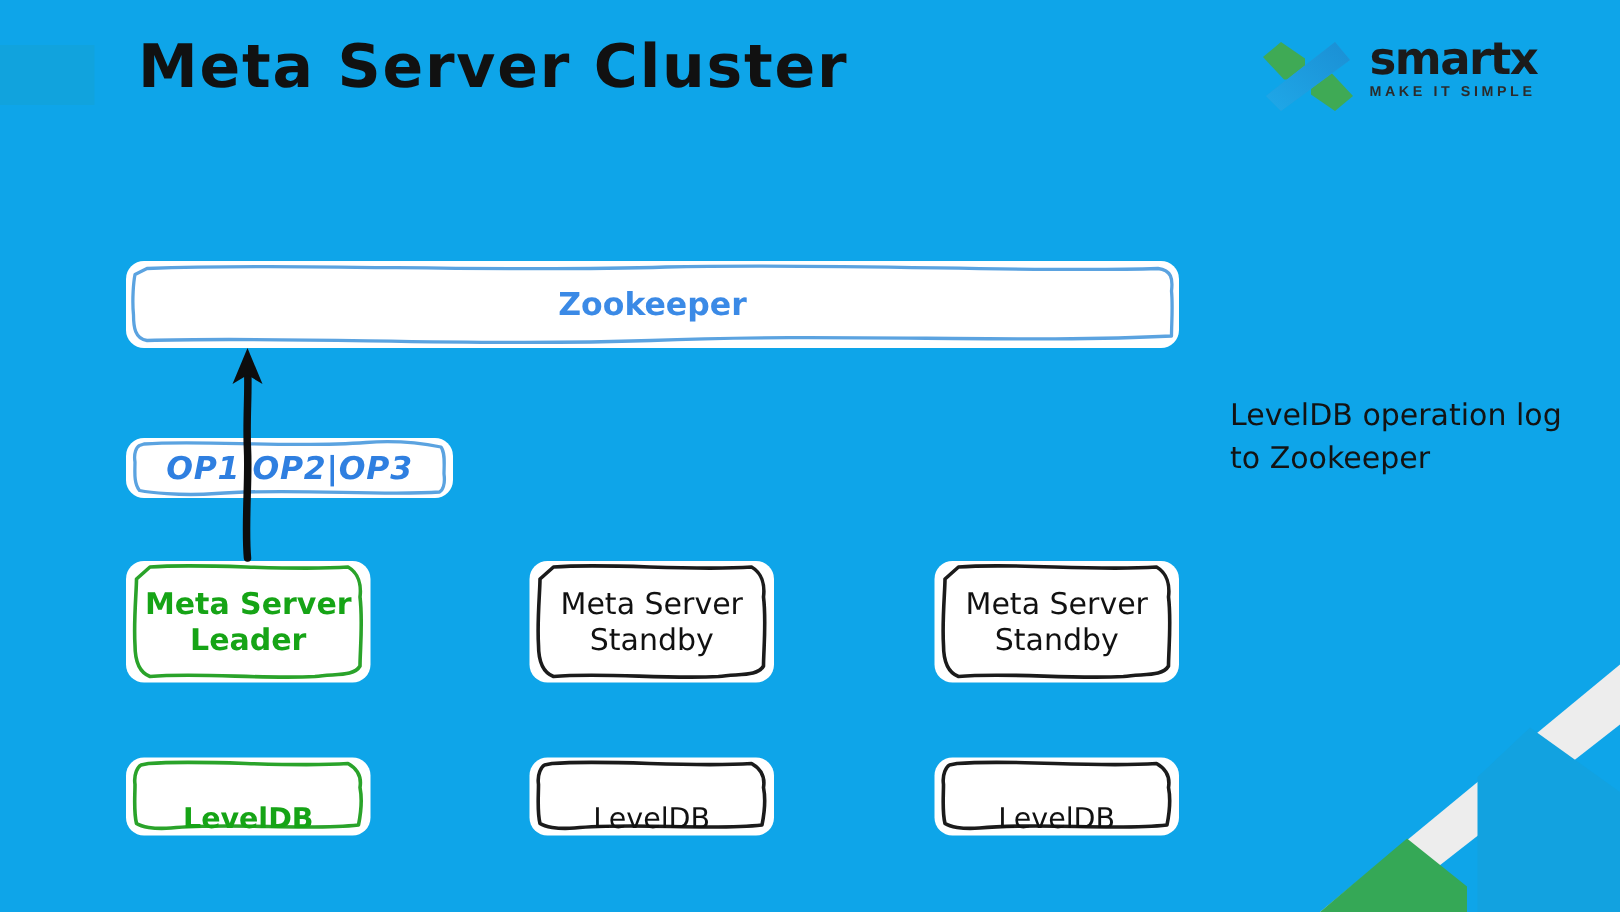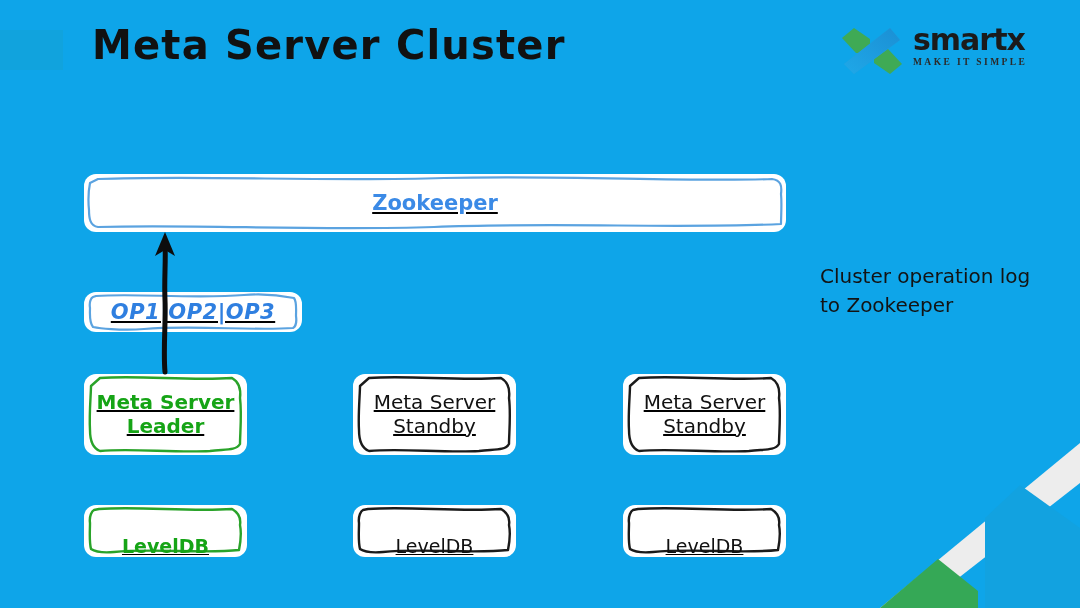--- a/index.html
+++ b/index.html
@@ -62,39 +62,38 @@
   }
   .logo-word {
     font-family: "DejaVu Sans", sans-serif;
     font-size: 30px;
     font-weight: bold;
     letter-spacing: -1px;
     color: #1b1b1b;
     line-height: 32px;
   }
   .logo-tag {
-    font-family: Liberation Serif, serif;
+    font-family: Liberation Sans, sans-serif;
     font-size: 9.5px;
     font-weight: bold;
     letter-spacing: 2.4px;
     color: #2b2b2b;
     line-height: 12px;
   }
 
   
   .box {
     position: absolute;
     box-sizing: border-box;
     background: #ffffff;
     display: flex;
     align-items: center;
     justify-content: center;
     text-align: center;
     border-radius: 12px;
-    text-decoration: underline;
   }
   .box .box-shape {
     position: absolute;
     left: 0; top: 0;
     width: 100%;
     height: 100%;
     pointer-events: none;
   }
   .box .box-label {
     position: relative;
@@ -268,21 +267,21 @@
                C120,49 70,43 30,47 C18,48 10,46 7,44 C5,36 6,26 6,18 C5,11 8,6 10,5 Z" fill="#ffffff" stroke="#1b1b1b" stroke-width="2.4" stroke-linejoin="round"></path>
     </svg>
     <div class="box-label">LevelDB</div>
   </div>
 
   <svg class="arrow-layer" viewBox="0 0 1080 608">
     <path d="M165,372 C163,350 166,320 165,300 C164,280 166,260 165,244" stroke="#0d0d0d" stroke-width="5" fill="none" stroke-linecap="round"></path>
     <polygon points="165,232 155,256 165,250 175,256" fill="#0d0d0d"></polygon>
   </svg>
 
-  <div class="side-note">Cluster operation log
+  <div class="side-note">LevelDB operation log
 to Zookeeper</div>
 
   <svg class="corner-deco" viewBox="0 0 220 185">
     <polygon points="220,20 220,60 60,185 20,185" fill="#ededed"></polygon>
     <polygon points="125,185 125,95 160,62 220,105 220,185" fill="#12a2e0"></polygon>
     <polygon points="20,185 78,136 118,168 118,185" fill="#35a856"></polygon>
   </svg>
 
 </div>
 

